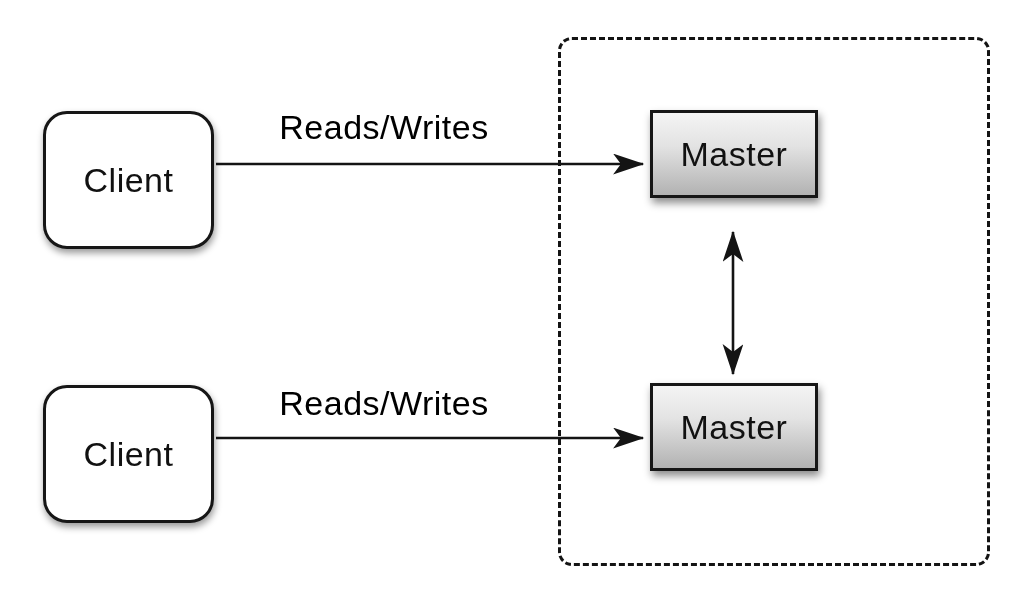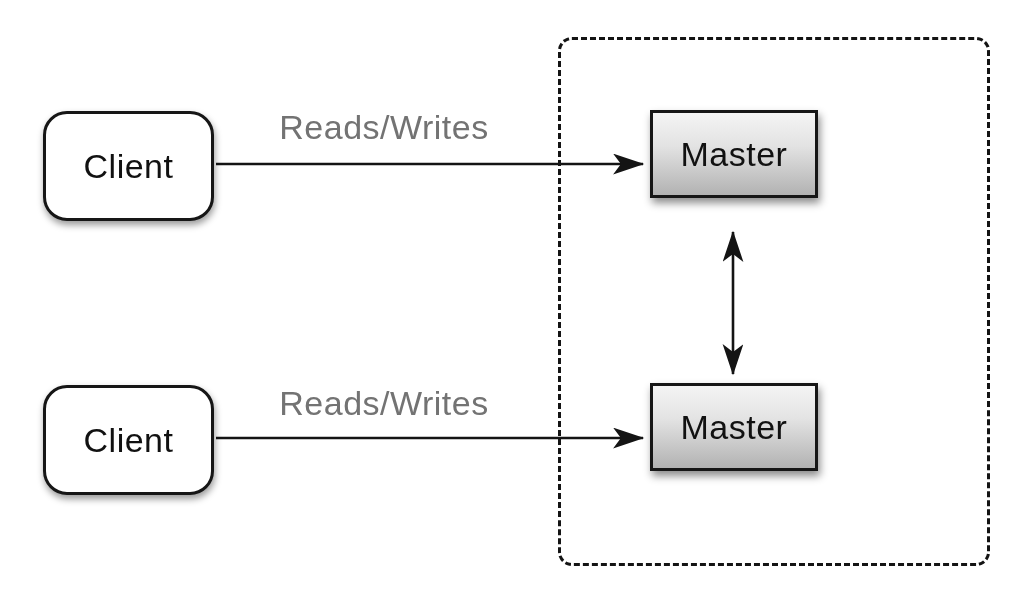--- a/index.html
+++ b/index.html
@@ -31,40 +31,40 @@
     display: flex;
     align-items: center;
     justify-content: center;
     box-sizing: border-box;
     color: #111111;
     font-size: 34px;
     letter-spacing: 0.5px;
   }
   .client {
     width: 171px;
-    height: 110px;
+    height: 138px;
     border: 3px solid #161616;
     border-radius: 24px;
     background: #ffffff;
     box-shadow: 1px 4px 7px rgba(0,0,0,0.40);
   }
   .client-1 { left: 43px; top: 111px; }
   .client-2 { left: 43px; top: 385px; }
   .master {
     width: 168px;
     height: 88px;
     border: 3px solid #161616;
     background: linear-gradient(180deg, #f4f4f4 0%, #e3e3e3 40%, #b2b2b2 100%);
     box-shadow: 2px 5px 8px rgba(0,0,0,0.45);
   }
   .master-1 { left: 650px; top: 110px; }
   .master-2 { left: 650px; top: 383px; }
   .edge-label {
     position: absolute;
-    color: #737373;
+    color: #000000;
     font-size: 34px;
     letter-spacing: 0.5px;
     white-space: nowrap;
     transform: translateX(-50%);
   }
   .label-rw-top    { left: 384px; top: 108px; }
   .label-rw-bottom { left: 384px; top: 384px; }
   .label-replication { left: 864px; top: 281px; }
   svg.wires {
     position: absolute;

